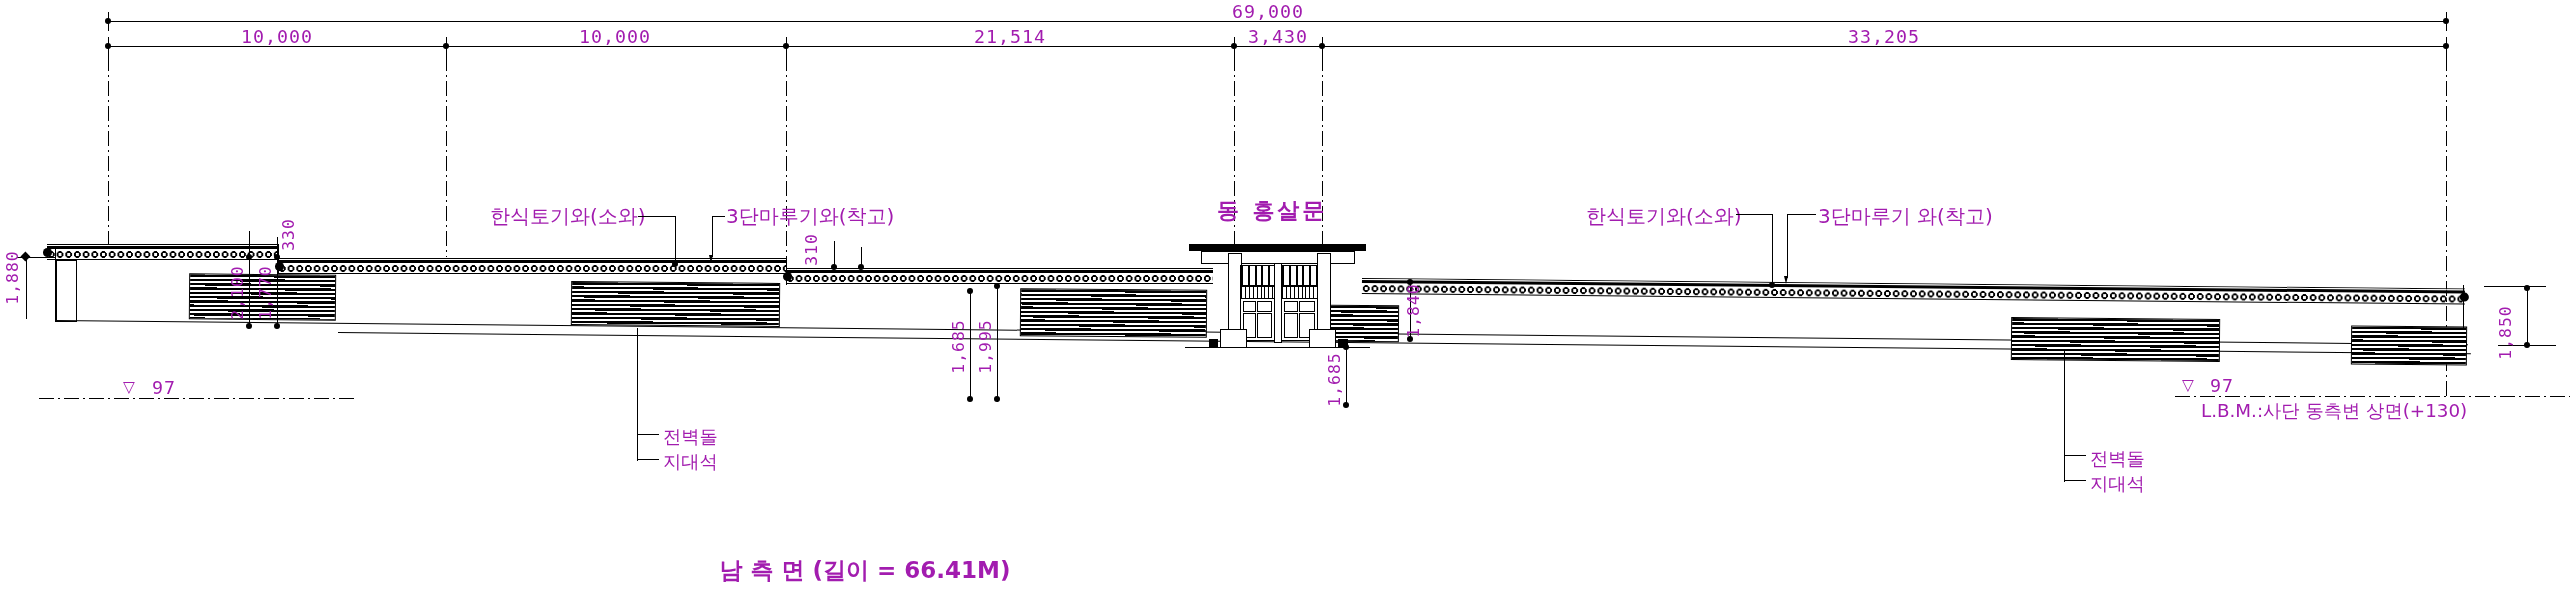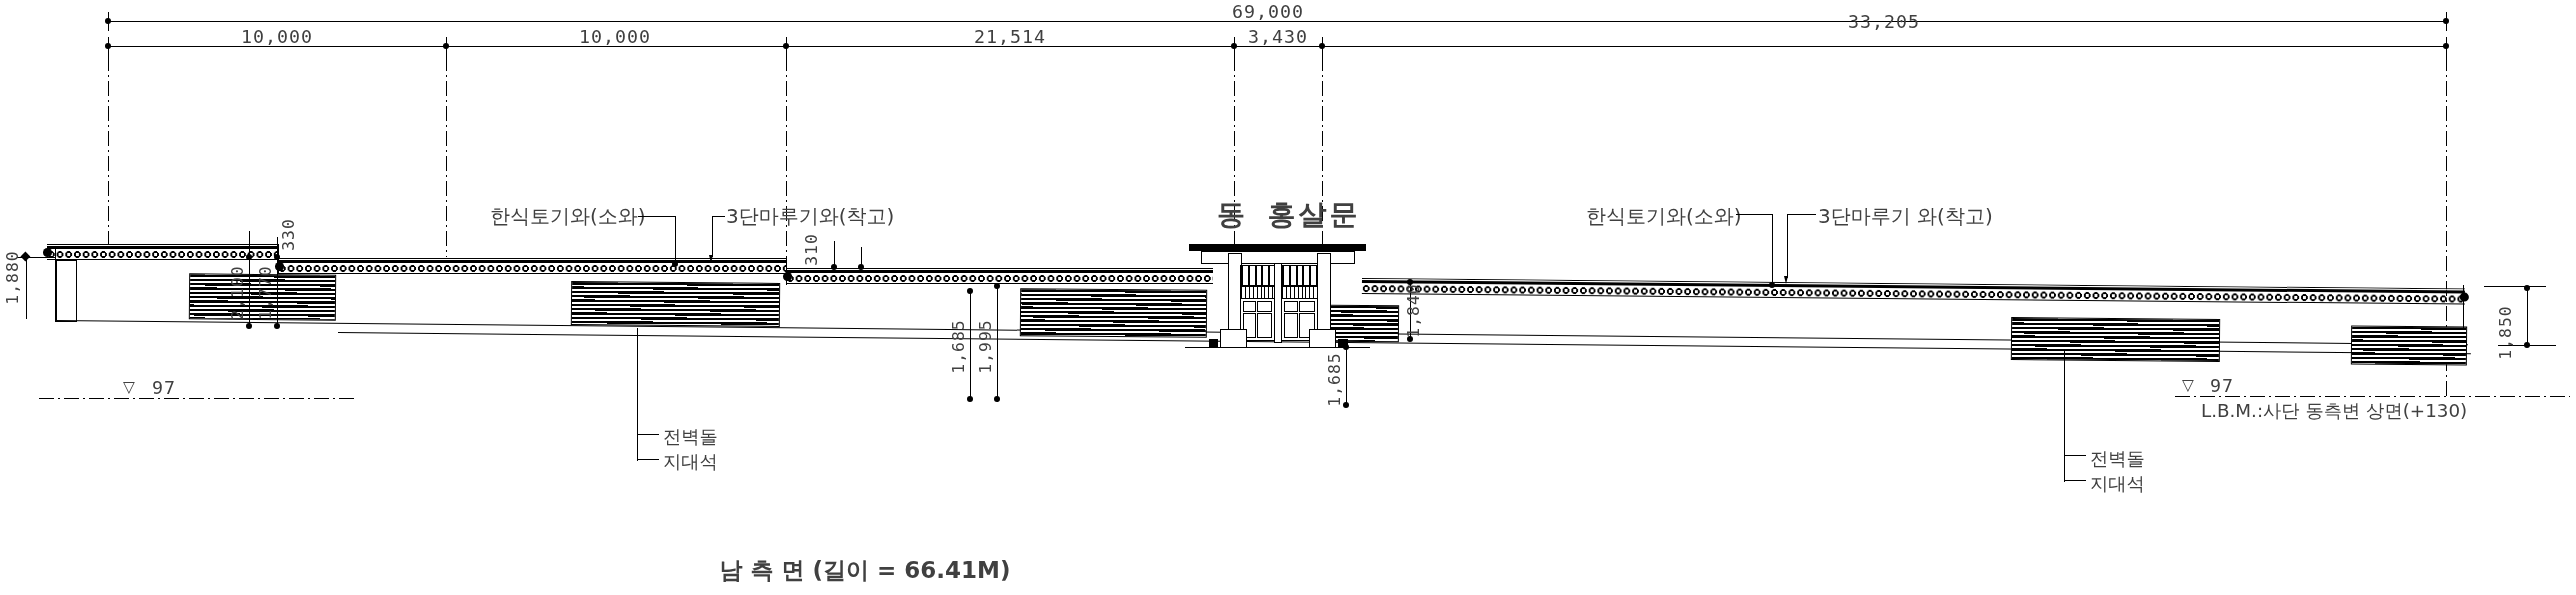--- a/index.html
+++ b/index.html
@@ -1,36 +1,36 @@
 <!DOCTYPE html>
 <html><head>
 <meta charset="utf-8">
 <style>
   html,body{margin:0;padding:0;background:#fff;}
   .canvas{
     position:relative;width:2576px;height:595px;background:#ffffff;
-    font-family:"DejaVu Sans", sans-serif;color:#404040;overflow:hidden;
+    font-family:"DejaVu Sans", sans-serif;color:#a21caf;overflow:hidden;
   }
   .abs{position:absolute;}
   .hline{position:absolute;height:1px;background:#000;}
   .vline{position:absolute;width:1px;background:#000;}
   .hdashdot{position:absolute;height:1px;
     background-image:repeating-linear-gradient(90deg,#000 0 15.4px,transparent 15.4px 19px,#000 19px 21px,transparent 21px 25px);}
   .vdashdot{position:absolute;width:1px;
     background-image:repeating-linear-gradient(180deg,#000 0 15.4px,transparent 15.4px 19px,#000 19px 21px,transparent 21px 25px);}
   .dot{position:absolute;width:5.8px;height:5.8px;border-radius:50%;background:#000;margin:-2.9px 0 0 -2.9px;}
   .diamond{position:absolute;width:6.8px;height:6.8px;background:#000;transform:rotate(45deg);margin:-3.9px 0 0 -3.9px;}
   .arrow-down{position:absolute;width:0;height:0;border-left:2.9px solid transparent;border-right:2.9px solid transparent;border-top:8.7px solid #000;margin-left:-2.9px;}
   .dimtext{position:absolute;font-size:18.3px;letter-spacing:1px;font-family:"DejaVu Sans Mono",monospace;white-space:nowrap;}
   .dimtext.center{text-align:center;}
   .vdim{position:absolute;width:71px;height:21px;text-align:center;font-size:16.4px;letter-spacing:1px;
     font-family:"DejaVu Sans Mono",monospace;transform:rotate(-90deg);white-space:nowrap;}
   .callout{position:absolute;font-size:20px;white-space:nowrap;}
   .small-label{position:absolute;font-size:18.3px;white-space:nowrap;}
-  .gate-title{position:absolute;font-size:28px;font-weight:bold;letter-spacing:2.9px;white-space:nowrap;font-family:Liberation Mono, monospace;}
+  .gate-title{position:absolute;font-size:22px;font-weight:bold;letter-spacing:2.9px;white-space:nowrap;}
   .drawing-title{position:absolute;font-size:23px;font-weight:bold;text-align:center;white-space:nowrap;}
   .wallseg{position:absolute;}
   .ridge-thin{height:1px;background:#000;}
   .ridge-gap{height:1px;background:#fff;}
   .ridge-bar{height:2.9px;background:#000;}
   .tiles{height:10.6px;border-bottom:1px solid #000;
     background-image:radial-gradient(circle at 4.3px 5.3px,#ffffff 1.5px,#000 1.6px,#000 3.3px,transparent 3.5px);
     background-size:8.7px 10.6px;background-repeat:repeat-x;}
   .endcap{position:absolute;width:8.7px;height:8.7px;border-radius:50%;background:#000;}
   .brick{position:absolute;border:1px solid #000;
@@ -65,21 +65,21 @@
   <div class="dot" style="left:108px;top:46px;"></div>
   <div class="dot" style="left:446px;top:46px;"></div>
   <div class="dot" style="left:786px;top:46px;"></div>
   <div class="dot" style="left:1234px;top:46px;"></div>
   <div class="dot" style="left:1322px;top:46px;"></div>
   <div class="dot" style="left:2446px;top:46px;"></div>
   <div class="dimtext center" style="left:219px;top:26px;width:116px;">10,000</div>
   <div class="dimtext center" style="left:557px;top:26px;width:116px;">10,000</div>
   <div class="dimtext center" style="left:952px;top:26px;width:116px;">21,514</div>
   <div class="dimtext center" style="left:1220px;top:26px;width:116px;">3,430</div>
-  <div class="dimtext center" style="left:1826px;top:11px;width:116px;">33,205</div>
+  <div class="dimtext center" style="left:1826px;top:26px;width:116px;">33,205</div>
 
   <div class="vdashdot" style="left:108px;top:56px;height:191px;"></div>
   <div class="vdashdot" style="left:446px;top:56px;height:201px;"></div>
   <div class="vdashdot" style="left:786px;top:56px;height:211px;"></div>
   <div class="vdashdot" style="left:1234px;top:56px;height:188px;"></div>
   <div class="vdashdot" style="left:1322px;top:56px;height:188px;"></div>
   <div class="vdashdot" style="left:2446px;top:56px;height:341px;"></div>
 
   <div class="wallseg" style="left:47px;top:244px;width:230px;">
     <div class="ridge-thin"></div>

